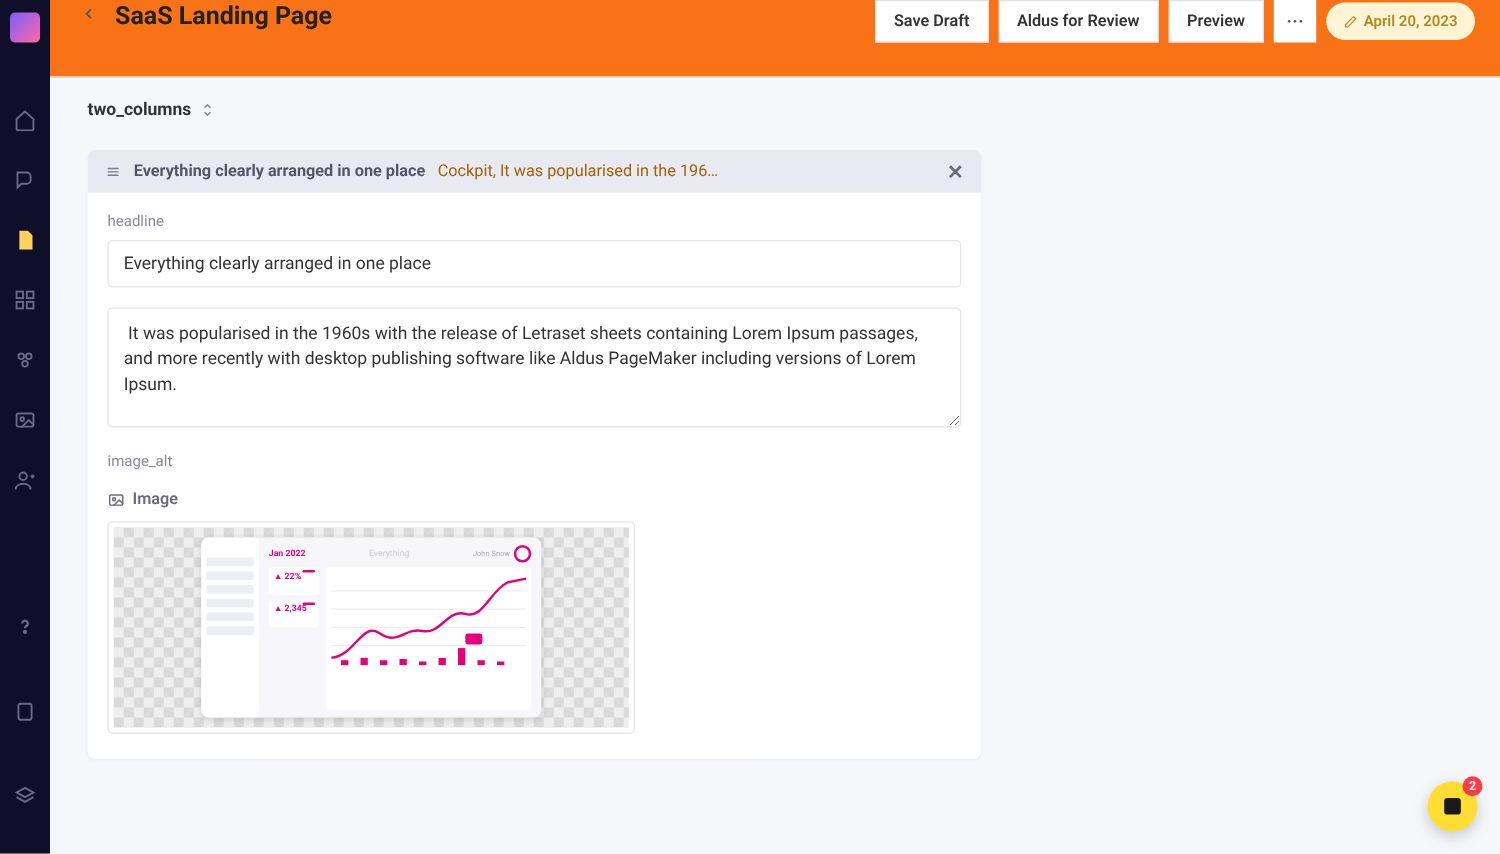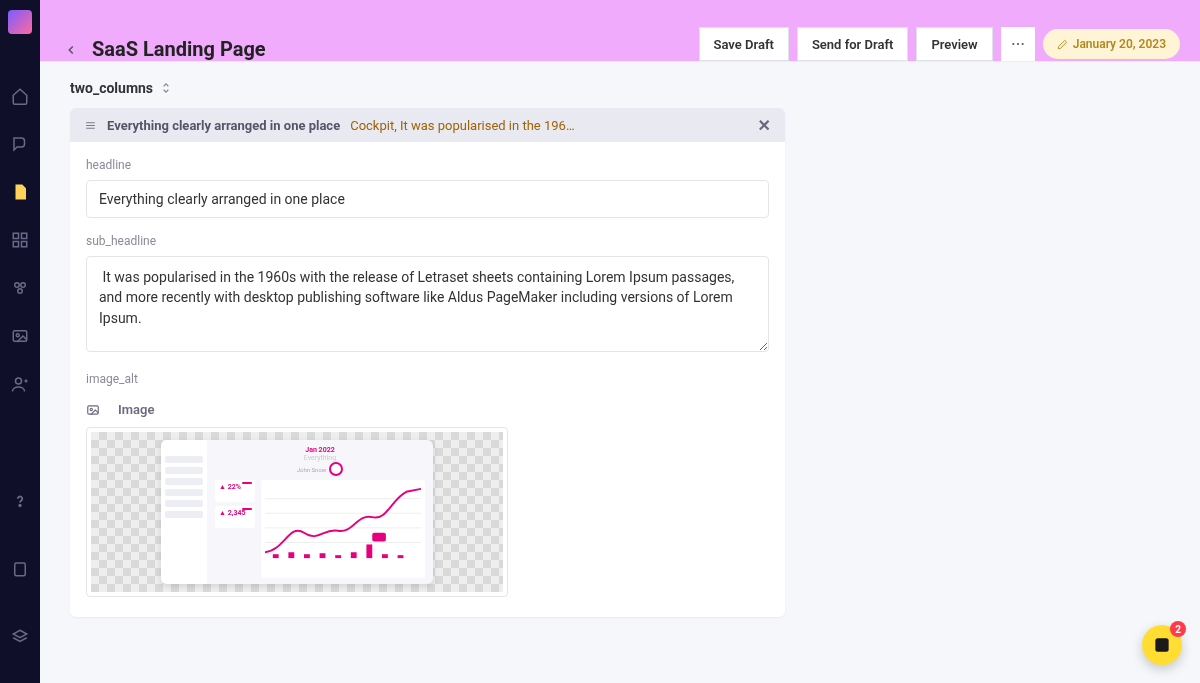--- a/index.html
+++ b/index.html
@@ -5,58 +5,58 @@
 * { box-sizing: border-box; margin: 0; padding: 0; font-family: -apple-system, BlinkMacSystemFont, "Segoe UI", Roboto, Helvetica, Arial, sans-serif; }
 html, body { width: 1200px; height: 683px; overflow: hidden; background: #f6f7fb; }
 .app { display: flex; width: 100%; height: 100%; }
 .sidebar-rail { width: 40px; background: #0f0f2a; display: flex; flex-direction: column; align-items: center; padding-top: 10px; position: relative; }
 .rail-logo { width: 24px; height: 24px; border-radius: 4px; background: linear-gradient(135deg,#7b5cff,#ff6aa0); margin-bottom: 50px; }
 .rail-item { width: 24px; height: 24px; display: flex; align-items: center; justify-content: center; margin-bottom: 24px; cursor: pointer; color: #6a6a88; }
 .rail-item.active { color: #ffd35a; }
 .rail-item svg { width: 18px; height: 18px; }
 .rail-bottom { margin-top: auto; margin-bottom: 10px; display: flex; flex-direction: column; align-items: center; gap: 20px; }
 .main { flex: 1; display: flex; flex-direction: column; }
-.topbar { background: #f0abfc; height: 62px; display: flex; align-items: flex-end; padding: 0 20px; border-bottom: 1px solid #eceef3; }
+.topbar { background: #f97316; height: 62px; display: flex; align-items: flex-start; padding: 0 20px; border-bottom: 1px solid #eceef3; }
 .back-btn { width: 22px; height: 22px; display: flex; align-items: center; justify-content: center; cursor: pointer; color: #555; margin-right: 10px; }
 .page-title { font-size: 20px; font-weight: 700; color: #222; }
 .topbar-right { margin-left: auto; display: flex; align-items: center; gap: 8px; }
 .btn { height: 34px; padding: 0 14px; border-radius: 0; font-size: 13px; font-weight: 600; display: flex; align-items: center; cursor: pointer; border: 1px solid #e0e2ea; background: #fff; color: #333; }
 .btn.publish { background: #4a4a78; color: #fff; border-color: #4a4a78; border-radius: 4px 0 0 4px; padding: 0 14px; }
 .btn.publish-dd { background: #5a5a88; color: #fff; border-color: #5a5a88; border-radius: 0 4px 4px 0; width: 28px; padding: 0; justify-content: center; }
 .publish-group { display: flex; }
 .btn.more { width: 34px; padding: 0; justify-content: center; border: none; }
 .date-pill { background: #fff4d6; color: #b08a1e; font-size: 12px; font-weight: 600; height: 30px; border-radius: 15px; padding: 0 14px; display: flex; align-items: center; gap: 5px; }
 .content { flex: 1; overflow-y: auto; padding: 18px 30px; }
-.section-crumb { display: flex; align-items: center; gap: 6px; font-size: 14px; font-weight: 700; color: #333; margin-bottom: 12px; }
+.section-crumb { display: flex; align-items: center; gap: 6px; font-size: 14px; font-weight: 700; color: #333; margin-bottom: 24px; }
 .section-crumb svg { width: 14px; height: 14px; color: #888; }
 .card { width: 715px; background: #fff; border-radius: 6px; box-shadow: 0 1px 2px rgba(20,20,40,.05); overflow: hidden; }
 .card-header { height: 34px; background: #e9eaf1; display: flex; align-items: center; padding: 0 14px; gap: 10px; }
 .drag-icon { color: #7a7a8c; display: flex; }
 .card-header-title { font-size: 13px; font-weight: 700; color: #55556a; }
 .card-header-sub  { font-size: 13px; color: #a16207; white-space: nowrap; overflow: hidden; text-overflow: ellipsis; flex: 1; }
 .card-header-close { color: #6a6a7c; cursor: pointer; font-weight: 700; }
 .card-body { padding: 16px 16px 20px; }
 .field { margin-bottom: 16px; }
 .field-label { font-size: 12px; color: #8a8a9c; margin-bottom: 8px; display: block; }
 .text-input { width: 100%; height: 38px; border: 1px solid #e3e5ec; border-radius: 4px; padding: 0 12px; font-size: 14px; color: #333; }
 .textarea { width: 100%; height: 96px; border: 1px solid #e3e5ec; border-radius: 4px; padding: 10px 12px; font-size: 14px; color: #333; resize: both; line-height: 1.45; }
-.image-label { display: flex; align-items: center; gap: 18px; font-size: 13px; font-weight: 600; color: #6a6a80; margin-bottom: 10px; }
+.image-label { display: flex; align-items: center; gap: 6px; font-size: 13px; font-weight: 600; color: #6a6a80; margin-bottom: 10px; }
 .image-preview-wrap { width: 422px; padding: 4px; border: 1px solid #e3e5ec; border-radius: 4px; }
 .image-preview { width: 100%; height: 160px; position: relative; background-color: #eee; background-image:
   linear-gradient(45deg,#d9d9d9 25%,transparent 25%),
   linear-gradient(-45deg,#d9d9d9 25%,transparent 25%),
   linear-gradient(45deg,transparent 75%,#d9d9d9 75%),
   linear-gradient(-45deg,transparent 75%,#d9d9d9 75%);
   background-size: 16px 16px; background-position: 0 0, 0 8px, 8px -8px, -8px 0;
   display: flex; align-items: stretch; }
 .dash-mock { margin: 8px auto; width: 272px; background: #f7f7fb; border-radius: 6px; display: flex; font-size: 7px; color: #888; overflow: hidden; box-shadow: 0 2px 6px rgba(0,0,0,.12); }
 .dash-side { width: 46px; background: #fff; padding: 6px 4px; display: flex; flex-direction: column; gap: 4px; }
 .dash-side-item { height: 7px; background: #eceef4; border-radius: 2px; }
 .dash-main { flex: 1; padding: 6px 8px; display: flex; flex-direction: column; }
-.dash-top { display: flex; justify-content: space-between; align-items: center; margin-bottom: 4px; flex-direction: column; }
+.dash-top { display: flex; justify-content: space-between; align-items: center; margin-bottom: 4px; }
 .dash-date { color: #e6007e; font-weight: 700; font-size: 7px; }
 .dash-user { color: #aaa; font-size: 6px; display:flex; align-items:center; gap:3px; }
 .dash-user::after{content:""; width:10px; height:10px; border-radius:50%; background:#fff; border:2px solid #e6007e;}
 .dash-row { display: flex; gap: 6px; margin-bottom: 4px; }
 .dash-chip { flex: 0 0 auto; width: 48px; height: 14px; background: #fff; border-radius: 3px; display:flex; align-items:center; justify-content:center; font-size:5px; color:#bbb; border:1px solid #eee; }
 .dash-metric { width: 40px; height: 22px; background: #fff; border-radius: 3px; padding: 3px 4px; position:relative; }
 .dash-metric::before{content:""; position:absolute; top:2px; right:3px; width:10px; height:2px; background:#e6007e; border-radius:1px;}
 .dash-metric .num { color:#e6007e; font-weight:700; font-size:7px; }
 .dash-body { display:flex; gap:6px; flex:1; }
 .dash-metric-col { display:flex; flex-direction:column; gap:4px; }
@@ -139,34 +139,34 @@
   <div class="main">
     <div class="topbar">
       <div class="back-btn">
         <svg viewBox="0 0 24 24" width="14" height="14" fill="none" stroke="currentColor" stroke-width="2.5">
             <path d="M15 18l-6-6 6-6"></path>
           </svg>
       </div>
       <div class="page-title">SaaS Landing Page</div>
       <div class="topbar-right">
         <div class="btn">Save Draft</div>
-        <div class="btn">Send for Draft</div>
+        <div class="btn">Aldus for Review</div>
         <div class="btn">Preview</div>
         <div class="btn more">
           <svg viewBox="0 0 24 24" width="16" height="16" fill="#555">
               <circle cx="5" cy="12" r="1.6"></circle>
               <circle cx="12" cy="12" r="1.6"></circle>
               <circle cx="19" cy="12" r="1.6"></circle>
             </svg>
         </div>
         <div class="date-pill">
           <svg viewBox="0 0 24 24" width="11" height="11" fill="none" stroke="currentColor" stroke-width="2">
               <path d="M17 3l4 4L7 21H3v-4L17 3z"></path>
             </svg>
-          <span>January 20, 2023</span>
+          <span>April 20, 2023</span>
         </div>
       </div>
     </div>
 
     <div class="content">
       <div class="section-crumb">
         <span>two_columns</span>
         <svg viewBox="0 0 24 24" fill="none" stroke="currentColor" stroke-width="2">
             <path d="M8 9l4-4 4 4M8 15l4 4 4-4"></path>
           </svg>
@@ -182,21 +182,20 @@
           <span class="card-header-title">Everything clearly arranged in one place</span>
           <span class="card-header-sub">Cockpit, It was popularised in the 196…</span>
           <span class="card-header-close">✕</span>
         </div>
         <div class="card-body">
           <div class="field">
             <label class="field-label">headline</label>
             <input class="text-input" value="Everything clearly arranged in one place" style="">
           </div>
           <div class="field">
-            <label class="field-label">sub_headline</label>
             <textarea class="textarea" style=""> It was popularised in the 1960s with the release of Letraset sheets containing Lorem Ipsum passages, and more recently with desktop publishing software like Aldus PageMaker including versions of Lorem Ipsum.</textarea>
           </div>
           <div class="field">
             <label class="field-label">image_alt</label>
           </div>
           <div class="field" style="margin-bottom:0;">
             <div class="image-label">
               <svg viewBox="0 0 24 24" width="14" height="14" fill="none" stroke="currentColor" stroke-width="2">
                   <rect x="3" y="5" width="18" height="14" rx="2"></rect>
                   <circle cx="9" cy="11" r="2"></circle>

